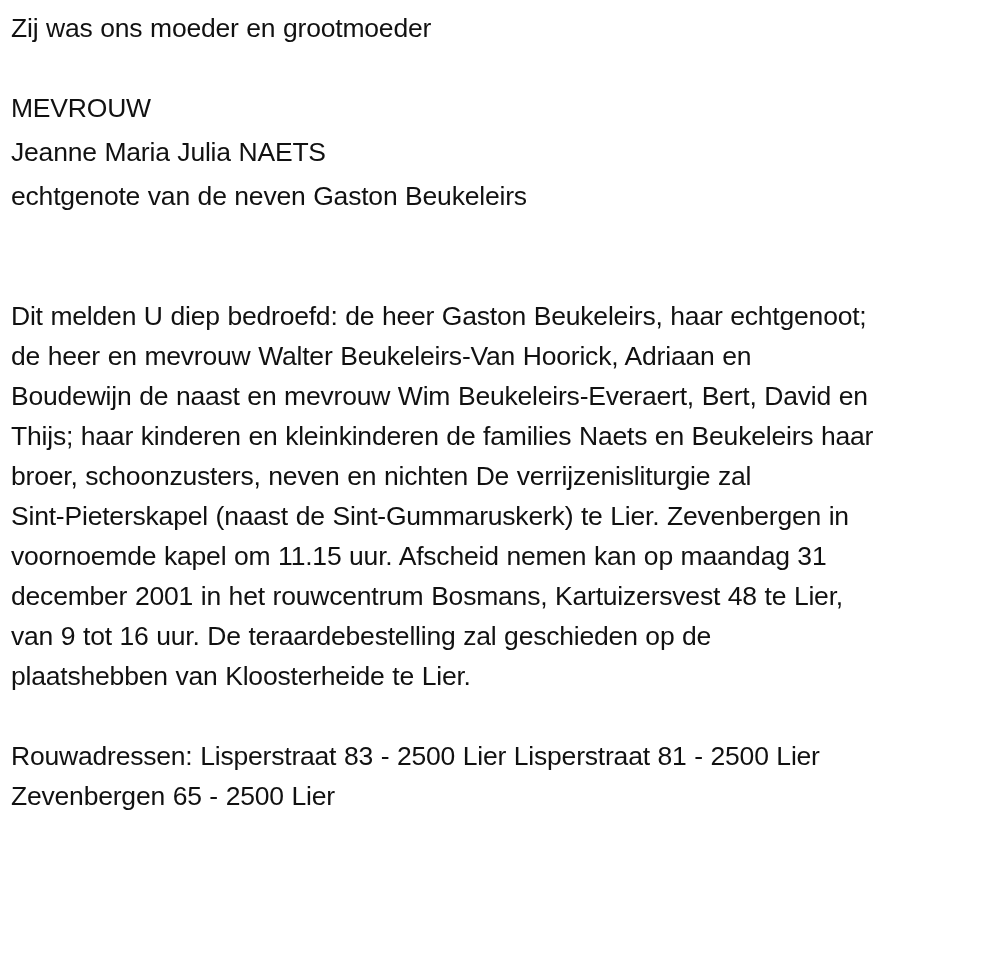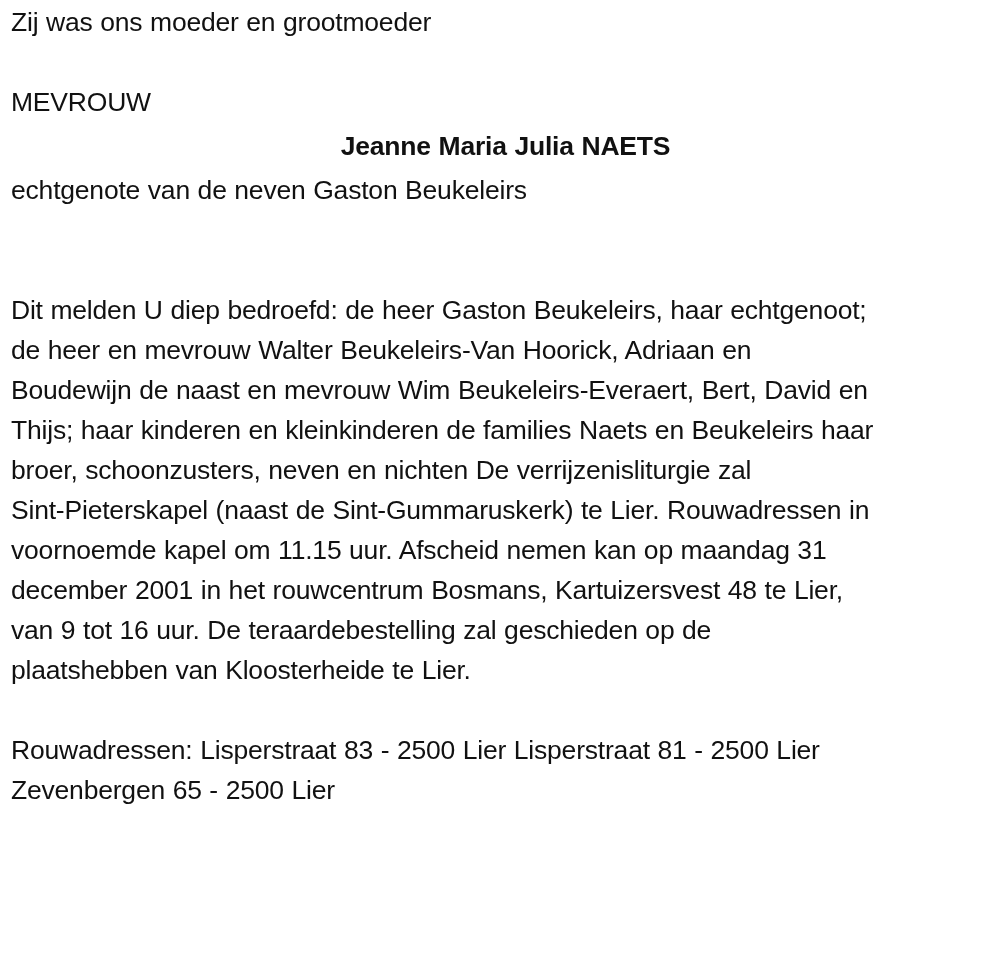--- a/index.html
+++ b/index.html
@@ -9,40 +9,39 @@
     }
     body {
       width: 1000px;
       height: 958px;
       overflow: hidden;
       font-family: "Liberation Sans", "DejaVu Sans", sans-serif;
       color: #111111;
     }
     .doc {
       position: relative;
-      padding: 2px 0 0 11px;
+      padding: 8px 0 0 11px;
       font-size: 26.5px;
       line-height: 40px;
       letter-spacing: -0.2px;
       word-spacing: 0.5px;
     }
     .line {
       display: block;
       white-space: nowrap;
       height: 40px;
     }
     .gap {
       display: block;
       height: 40px;
     }
     .name {
-      font-weight: bold;
+      font-weight: normal;
       height: 48px;
       line-height: 48px;
-      text-align: center;
     }
   </style>
 </head>
 <body>
 
 <div class="doc">
   <span class="line">Zij was ons moeder en grootmoeder</span>
   <span class="gap"></span>
 
   <span class="line">MEVROUW</span>
@@ -51,21 +50,21 @@
   <span class="gap"></span>
 
   <span class="gap"></span>
 
   <div>
     <span class="line">Dit melden U diep bedroefd: de heer Gaston Beukeleirs, haar echtgenoot;</span>
     <span class="line">de heer en mevrouw Walter Beukeleirs-Van Hoorick, Adriaan en</span>
     <span class="line">Boudewijn de naast en mevrouw Wim Beukeleirs-Everaert, Bert, David en</span>
     <span class="line">Thijs; haar kinderen en kleinkinderen de families Naets en Beukeleirs haar</span>
     <span class="line">broer, schoonzusters, neven en nichten De verrijzenisliturgie zal</span>
-    <span class="line">Sint-Pieterskapel (naast de Sint-Gummaruskerk) te Lier. Rouwadressen in</span>
+    <span class="line">Sint-Pieterskapel (naast de Sint-Gummaruskerk) te Lier. Zevenbergen in</span>
     <span class="line">voornoemde kapel om 11.15 uur. Afscheid nemen kan op maandag 31</span>
     <span class="line">december 2001 in het rouwcentrum Bosmans, Kartuizersvest 48 te Lier,</span>
     <span class="line">van 9 tot 16 uur. De teraardebestelling zal geschieden op de</span>
     <span class="line">plaatshebben van Kloosterheide te Lier.</span>
   </div>
   <span class="gap"></span>
 
   <div>
     <span class="line">Rouwadressen: Lisperstraat 83 - 2500 Lier Lisperstraat 81 - 2500 Lier</span>
     <span class="line">Zevenbergen 65 - 2500 Lier</span>

